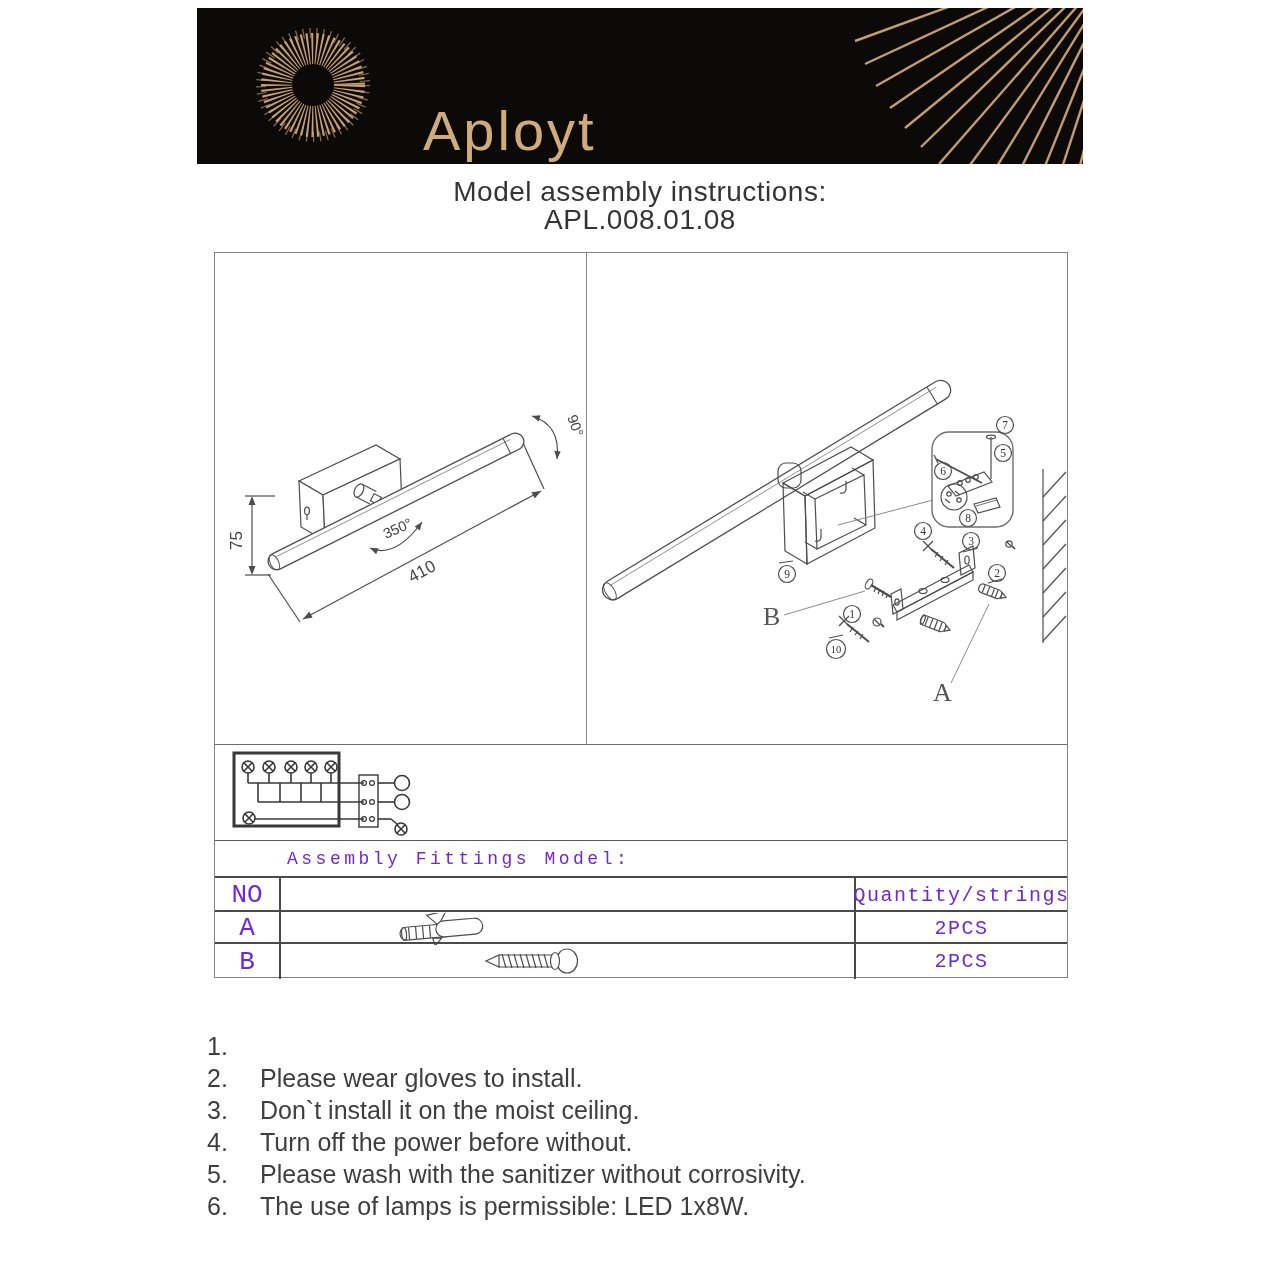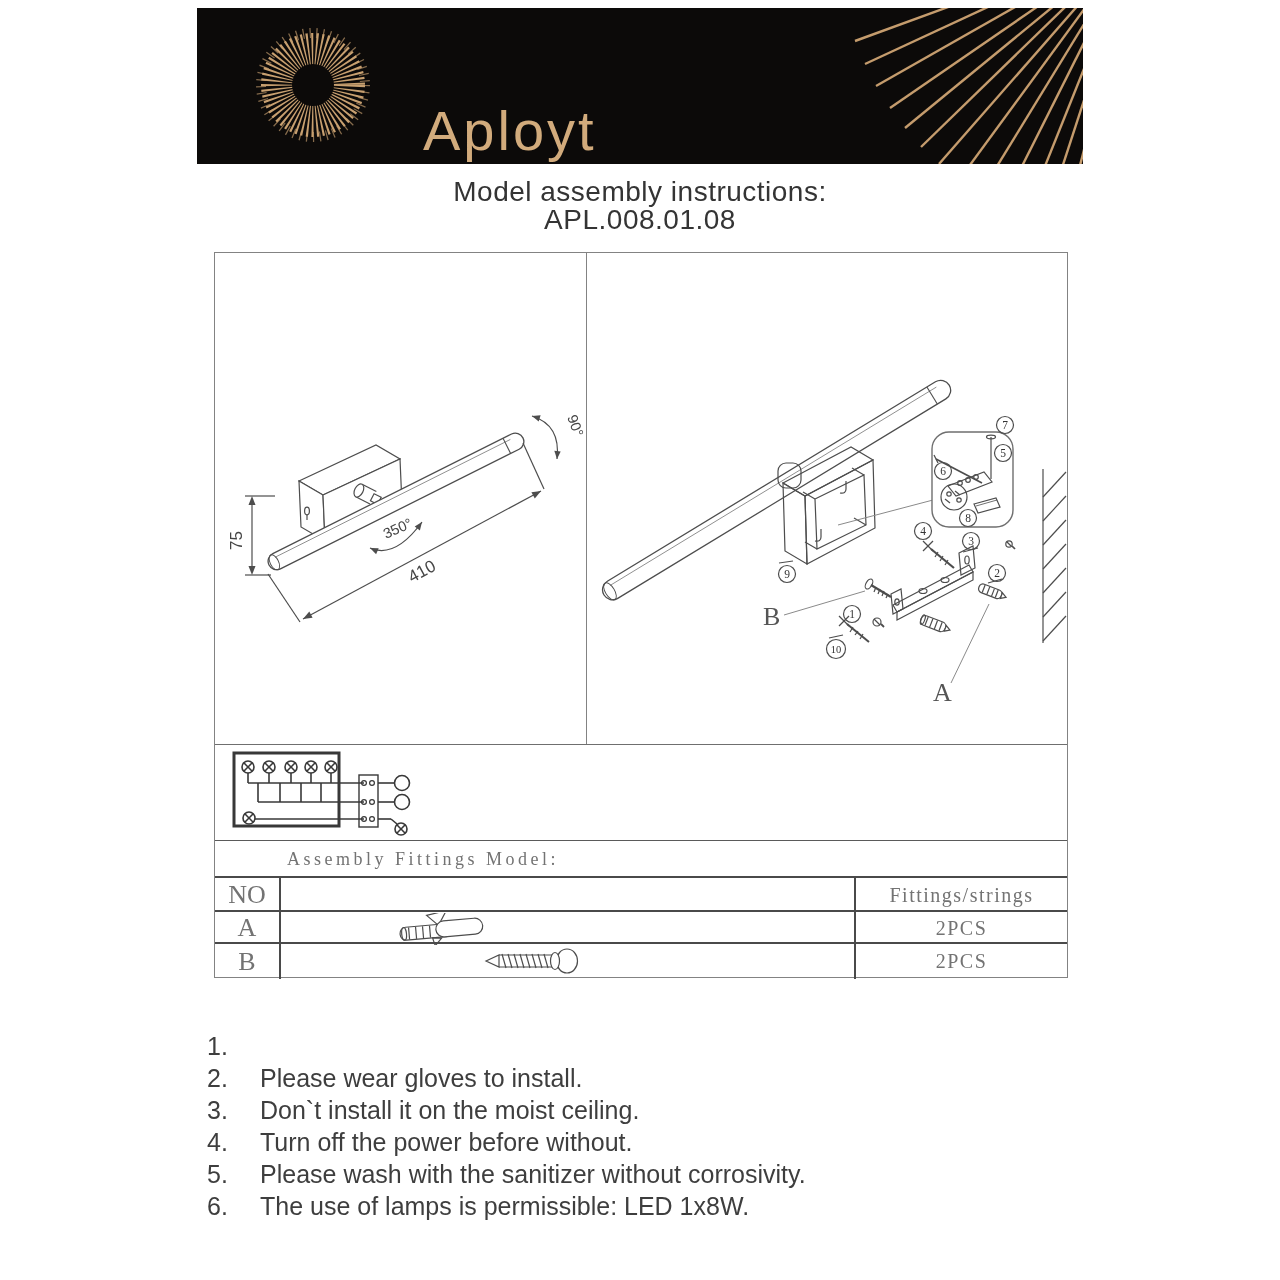--- a/index.html
+++ b/index.html
@@ -15,21 +15,21 @@
   .title1,.title2{position:absolute;left:0;width:1280px;text-align:center;
          color:#343434;font-size:28px;letter-spacing:.5px;}
   .title1{top:176px;}
   .title2{top:204px;}
   
   .sheet{position:absolute;left:214px;top:252px;width:852px;height:724px;
          border:1.5px solid #838383;box-sizing:content-box;}
   .panelL{position:absolute;left:0;top:0;width:371px;height:491px;border-right:1.5px solid #838383;}
   .panelR{position:absolute;left:373px;top:0;width:479px;height:491px;}
   .wiring{position:absolute;left:0;top:491px;width:852px;height:96px;border-top:1.5px solid #6f6f6f;}
-  .serif{font-family:Liberation Serif, serif;color:#737373;}
+  .serif{font-family:Liberation Mono, monospace;color:#6d28d9;}
   .fitTitle{position:absolute;left:0;top:587px;width:852px;height:36px;border-top:1.5px solid #5a5a5a;
             display:flex;align-items:center;}
   .fitTitle span{padding-left:72px;font-size:18px;letter-spacing:3.5px;}
   .trow{position:absolute;left:0;width:852px;display:flex;border-top:2px solid #4a4a4a;}
   .thead{top:623px;height:34px;}
   .rowA{top:657px;height:32px;}
   .rowB{top:689px;height:35px;}
   .cNo{width:64px;border-right:2px solid #4a4a4a;display:flex;align-items:center;justify-content:center;
        font-size:26px;}
   .cItem{flex:1;position:relative;}
@@ -387,21 +387,21 @@
       </svg>
     </div>
 
     <div class="fitTitle serif">
       <span>Assembly Fittings Model:</span>
     </div>
 
     <div class="trow thead">
       <div class="cNo serif">NO</div>
       <div class="cItem"></div>
-      <div class="cQty serif">Fittings/strings</div>
+      <div class="cQty serif">Quantity/strings</div>
     </div>
 
     <div class="trow rowA">
       <div class="cNo serif">A</div>
       <div class="cItem">
         <svg style="left:117px;top:1px" width="95" height="32" viewBox="0 0 95 32">
           <g class="d" stroke-width="1.1" transform="rotate(-5 45 18)">
             <polygon points="30,1 50,-2 41,12" fill="#fff"></polygon>
             <rect x="2" y="11" width="52" height="13" rx="6" fill="#fff"></rect>
             <line x1="11" y1="11.5" x2="11" y2="23.5"></line>

